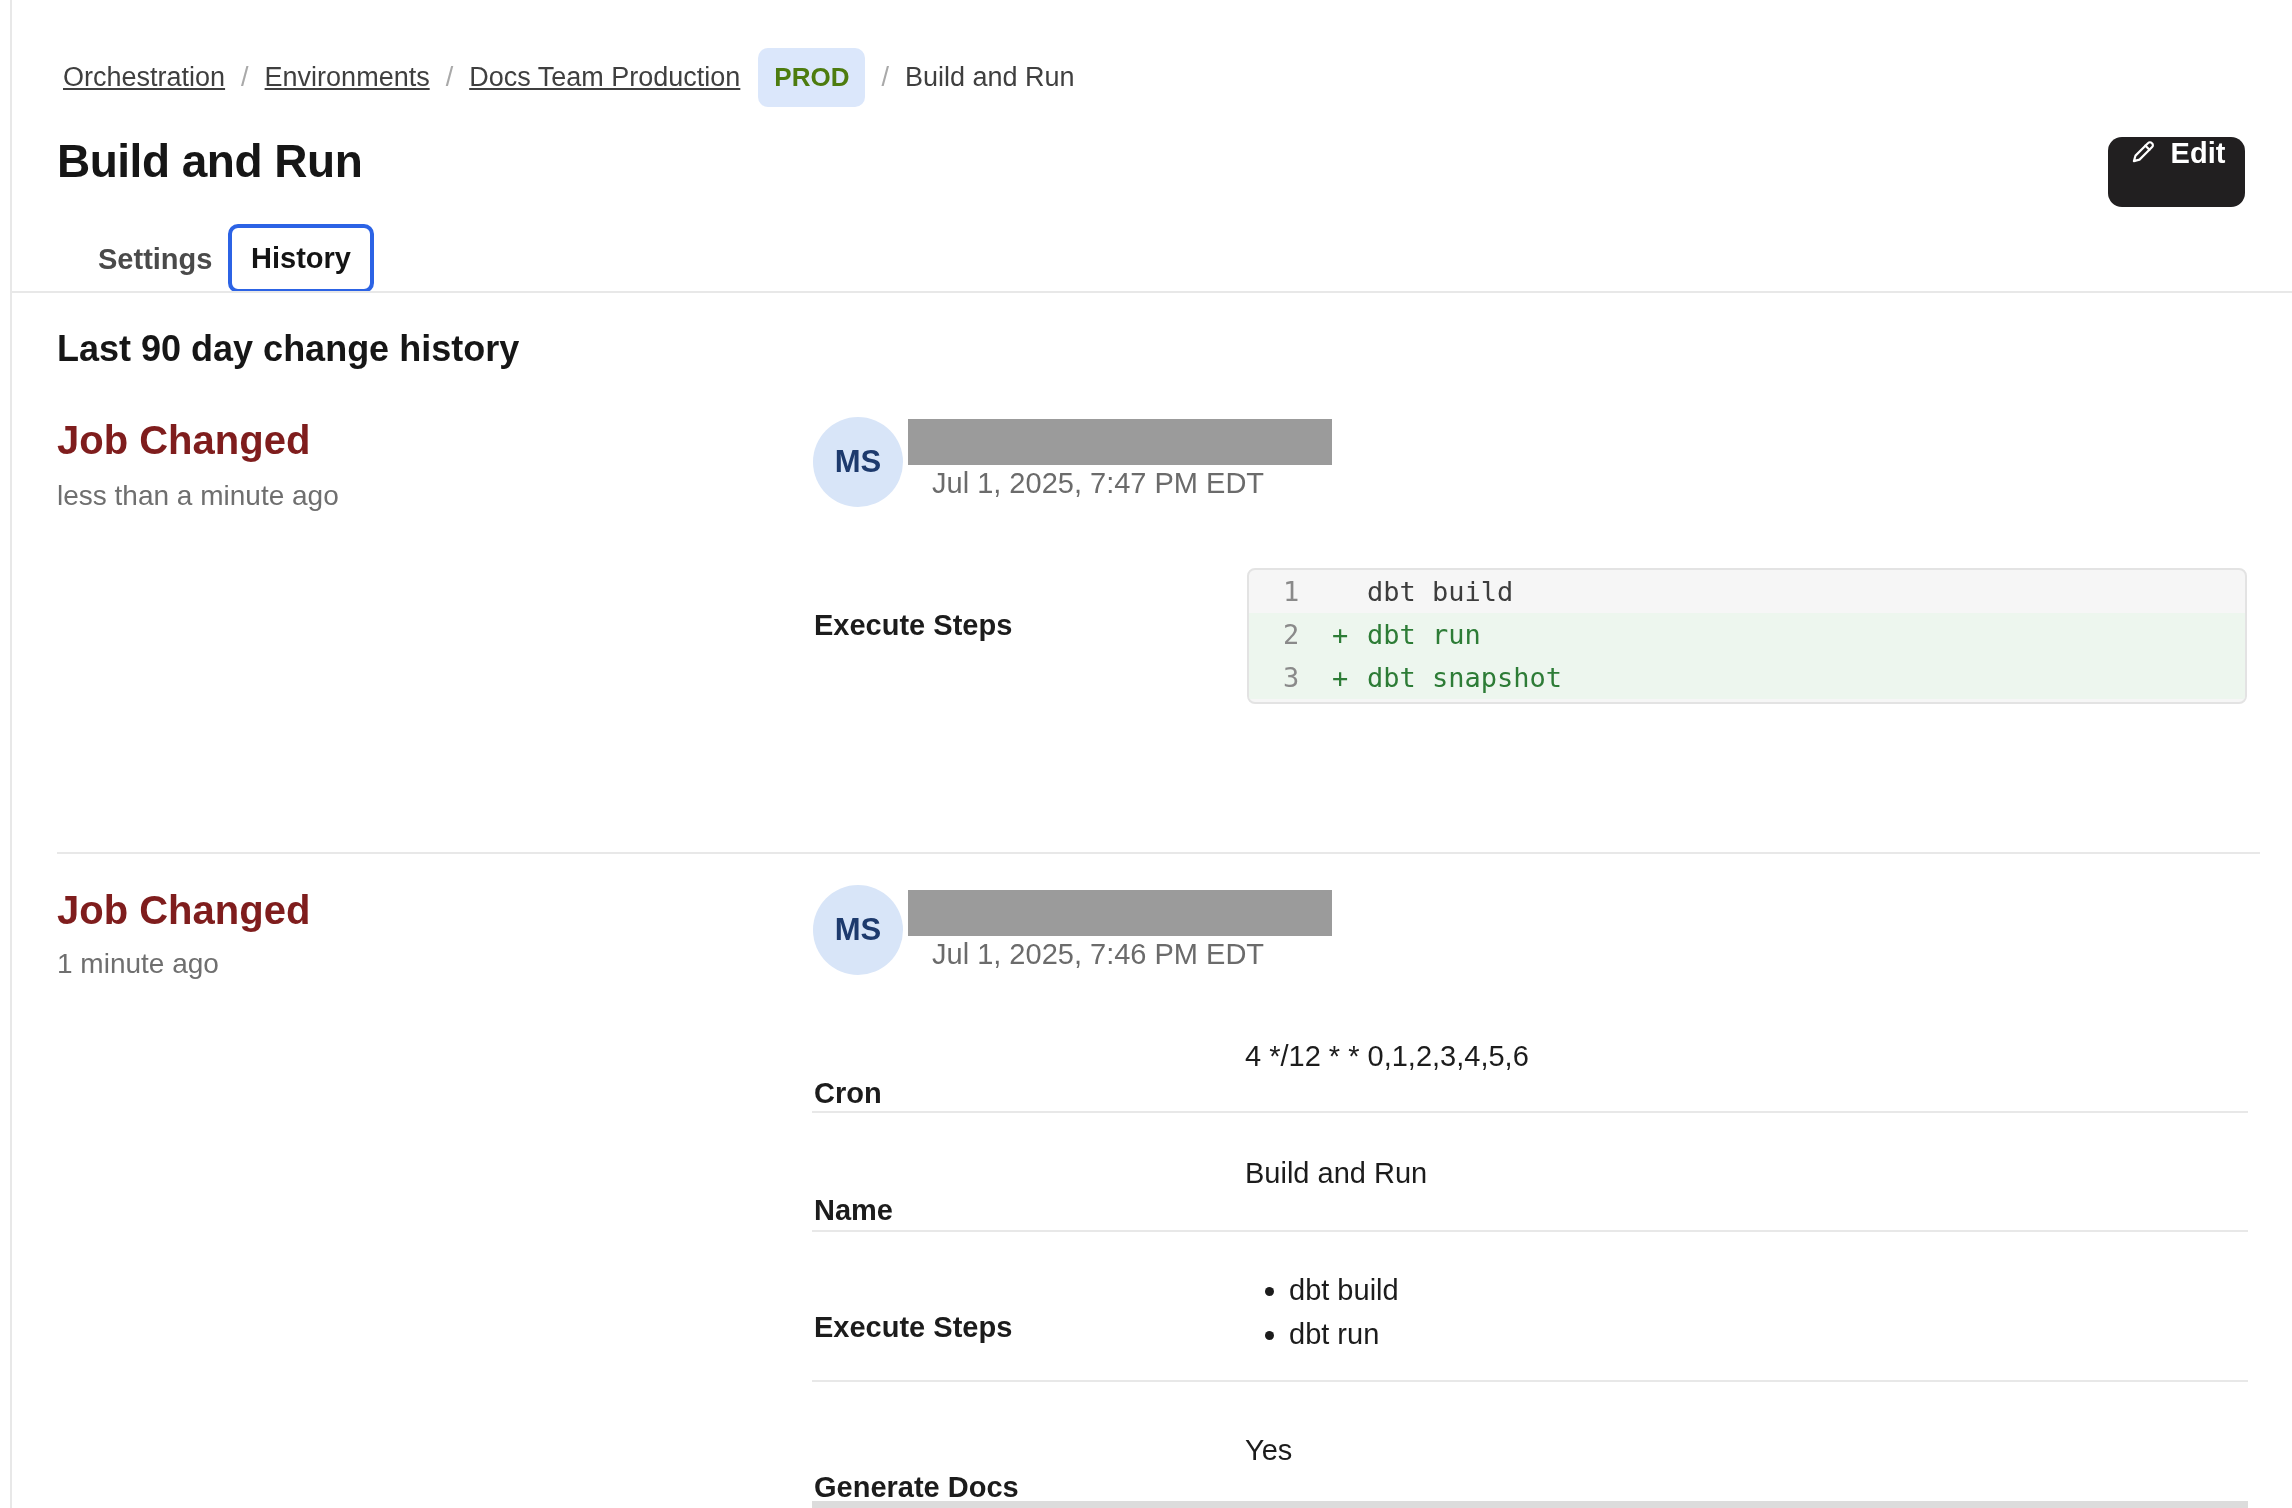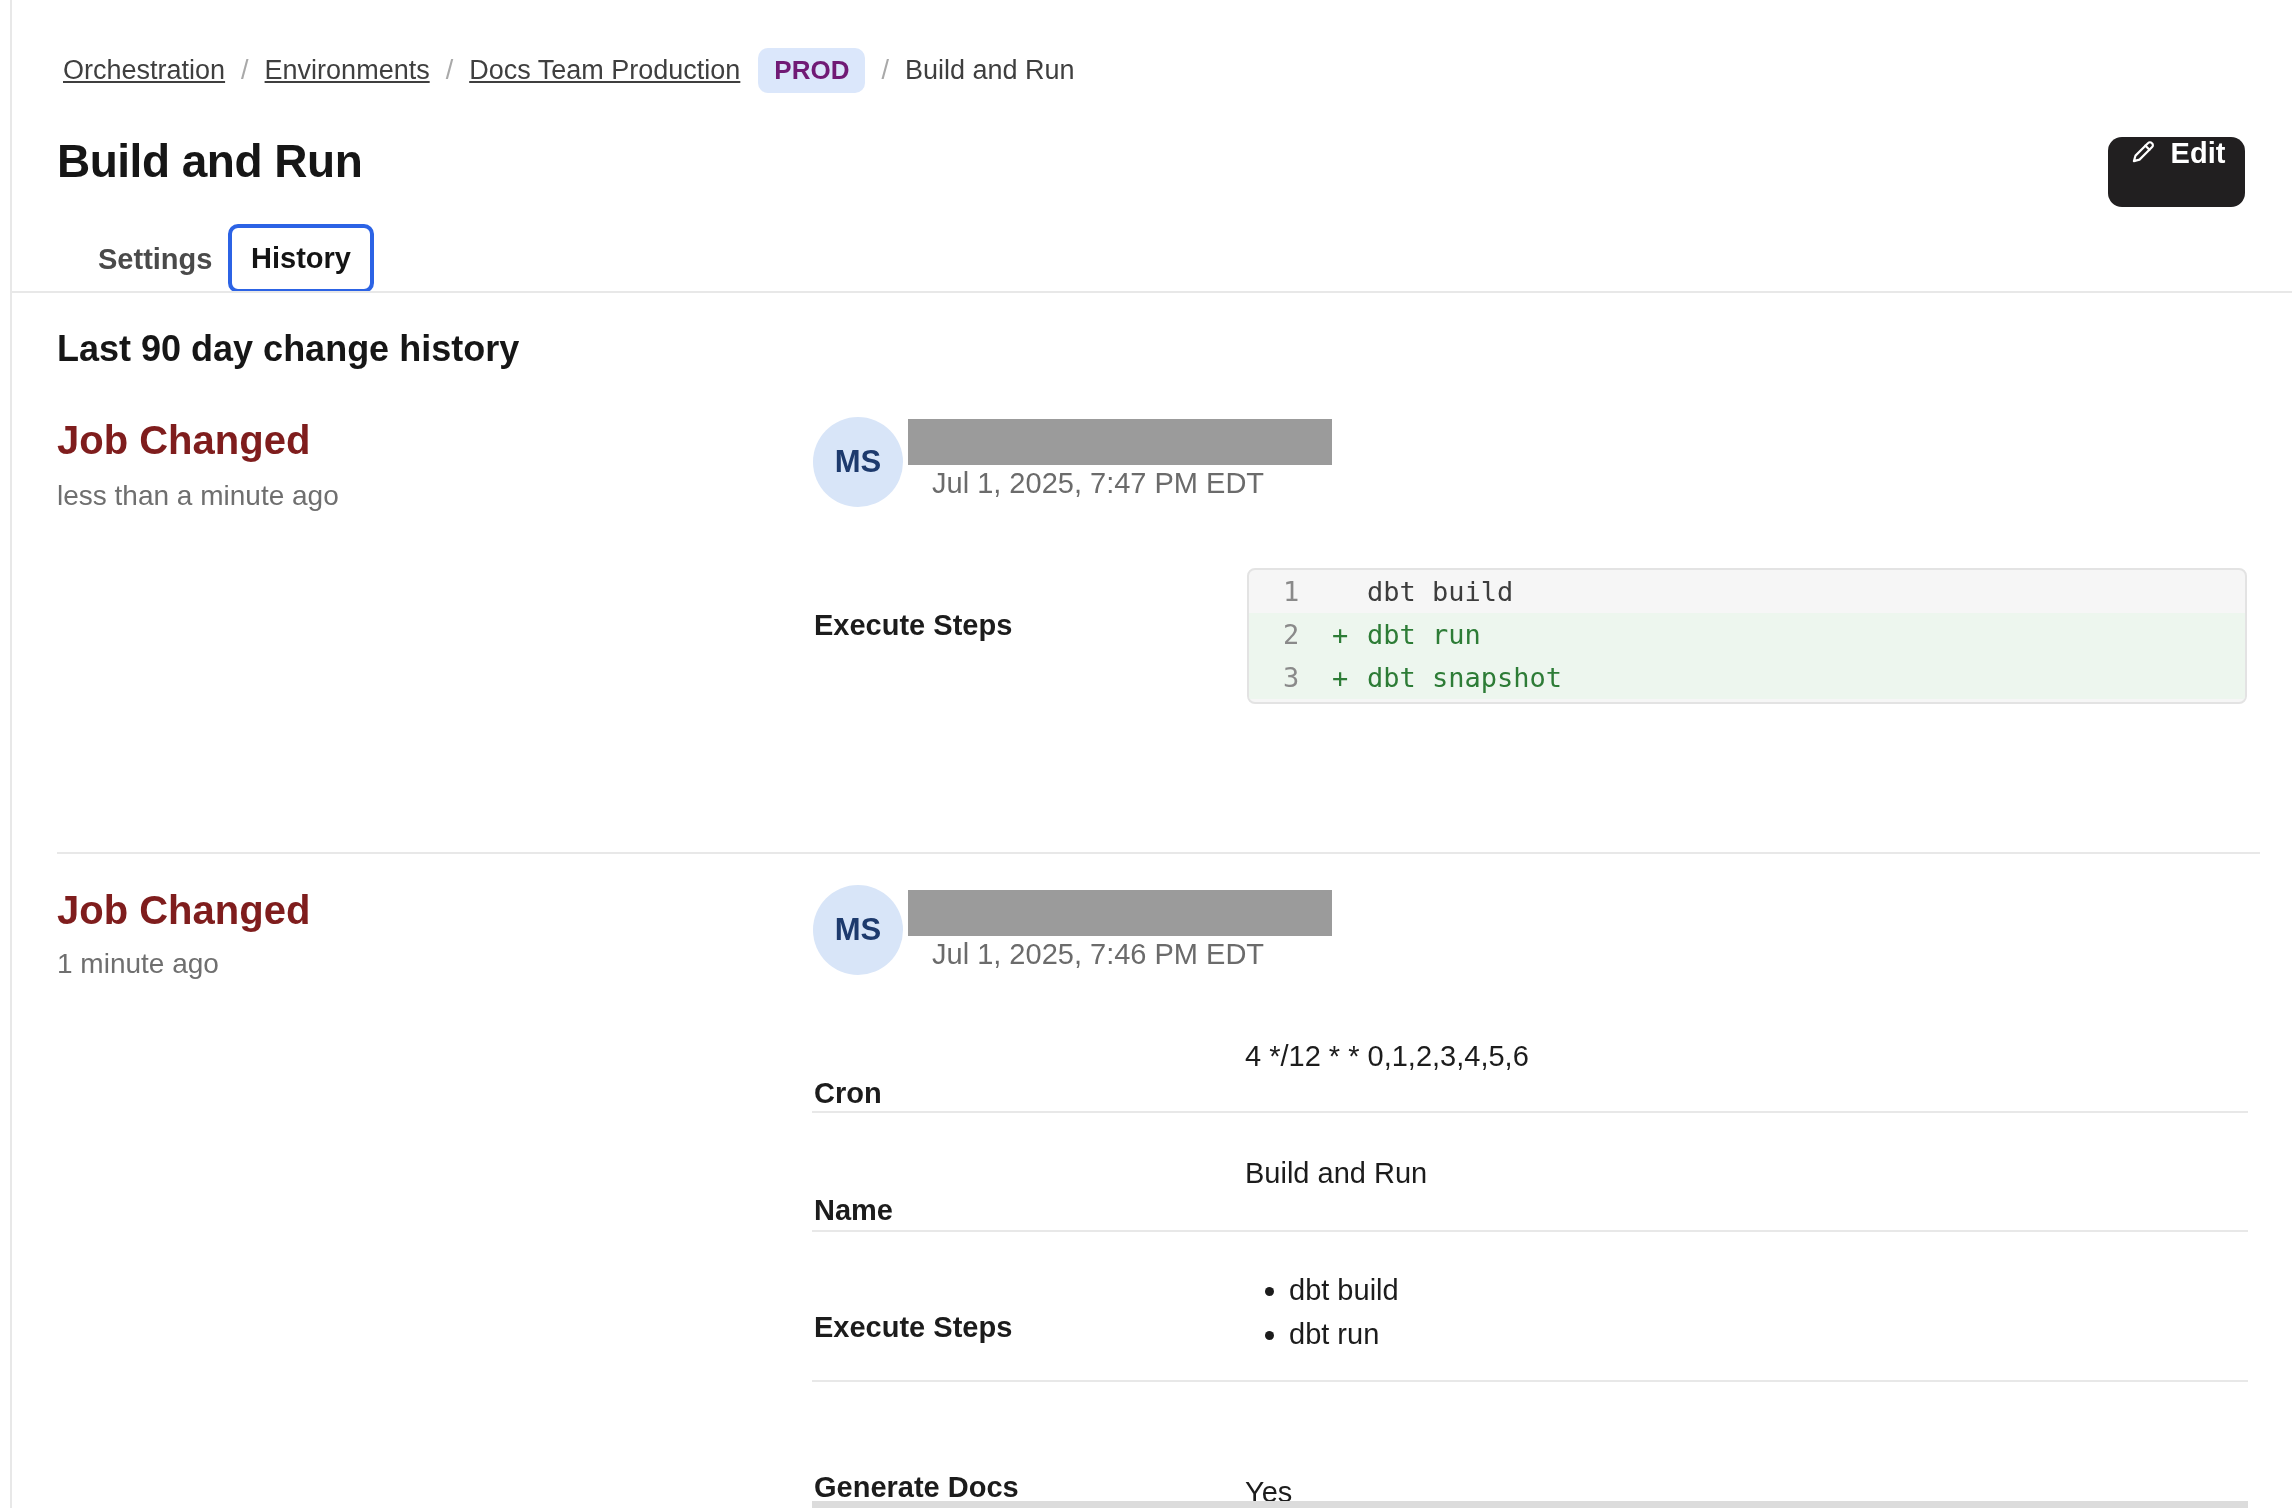--- a/index.html
+++ b/index.html
@@ -8,22 +8,22 @@
   .page { position:relative; width:2292px; height:1508px; background:#fff; }
 
   
   .left-edge { position:absolute; left:10px; top:0; width:2px; height:1508px; background:#e8e8e8; }
 
   
   .breadcrumb { position:absolute; left:63px; top:48px; display:flex; align-items:center; gap:16px;
     font-size:27px; color:#3f3f3f; }
   .crumb { cursor:pointer;text-decoration:underline; }
   .crumb-sep { color:#a9a9a9; }
-  .env-badge { background:#dbe7fb; color:#701a75; font-weight:700; font-size:26px;
-    padding:7px 16px; border-radius:10px; margin-left:2px; }
+  .env-badge { background:#dbe7fb; color:#4d7c0f; font-weight:700; font-size:26px;
+    padding:14px 16px; border-radius:10px; margin-left:2px; }
   .crumb-current { color:#3f3f3f; }
 
   
   .page-title { position:absolute; left:57px; top:134px; font-size:46px; font-weight:700; color:#161616; letter-spacing:-0.5px; }
   .edit-btn { position:absolute; left:2108px; top:137px; width:137px; height:70px;
     background:#211f20; color:#fff; border:none; border-radius:14px; display:flex;
     justify-content:center; gap:13px; font-size:29px; font-weight:600;
     font-family:"Liberation Sans", sans-serif; cursor:pointer; }
   .edit-btn svg { display:block; }
 
@@ -142,17 +142,17 @@
     <div class="divider" style="left:812px; top:1230px; width:1436px;"></div>
 
     <div class="field-label" style="top:1274px;">Execute Steps</div>
     <ul class="bullet-list" style="top:1268px;">
       <li>dbt build</li>
       <li>dbt run</li>
     </ul>
     <div class="divider" style="left:812px; top:1380px; width:1436px;"></div>
 
     <div class="field-label" style="top:1434px;">Generate Docs</div>
-    <div class="field-value" style="top:1476px;">Yes</div>
+    <div class="field-value" style="top:1434px;">Yes</div>
 
     <div class="bottom-sliver"></div>
   </div>
 </div>
 
 </body></html>

